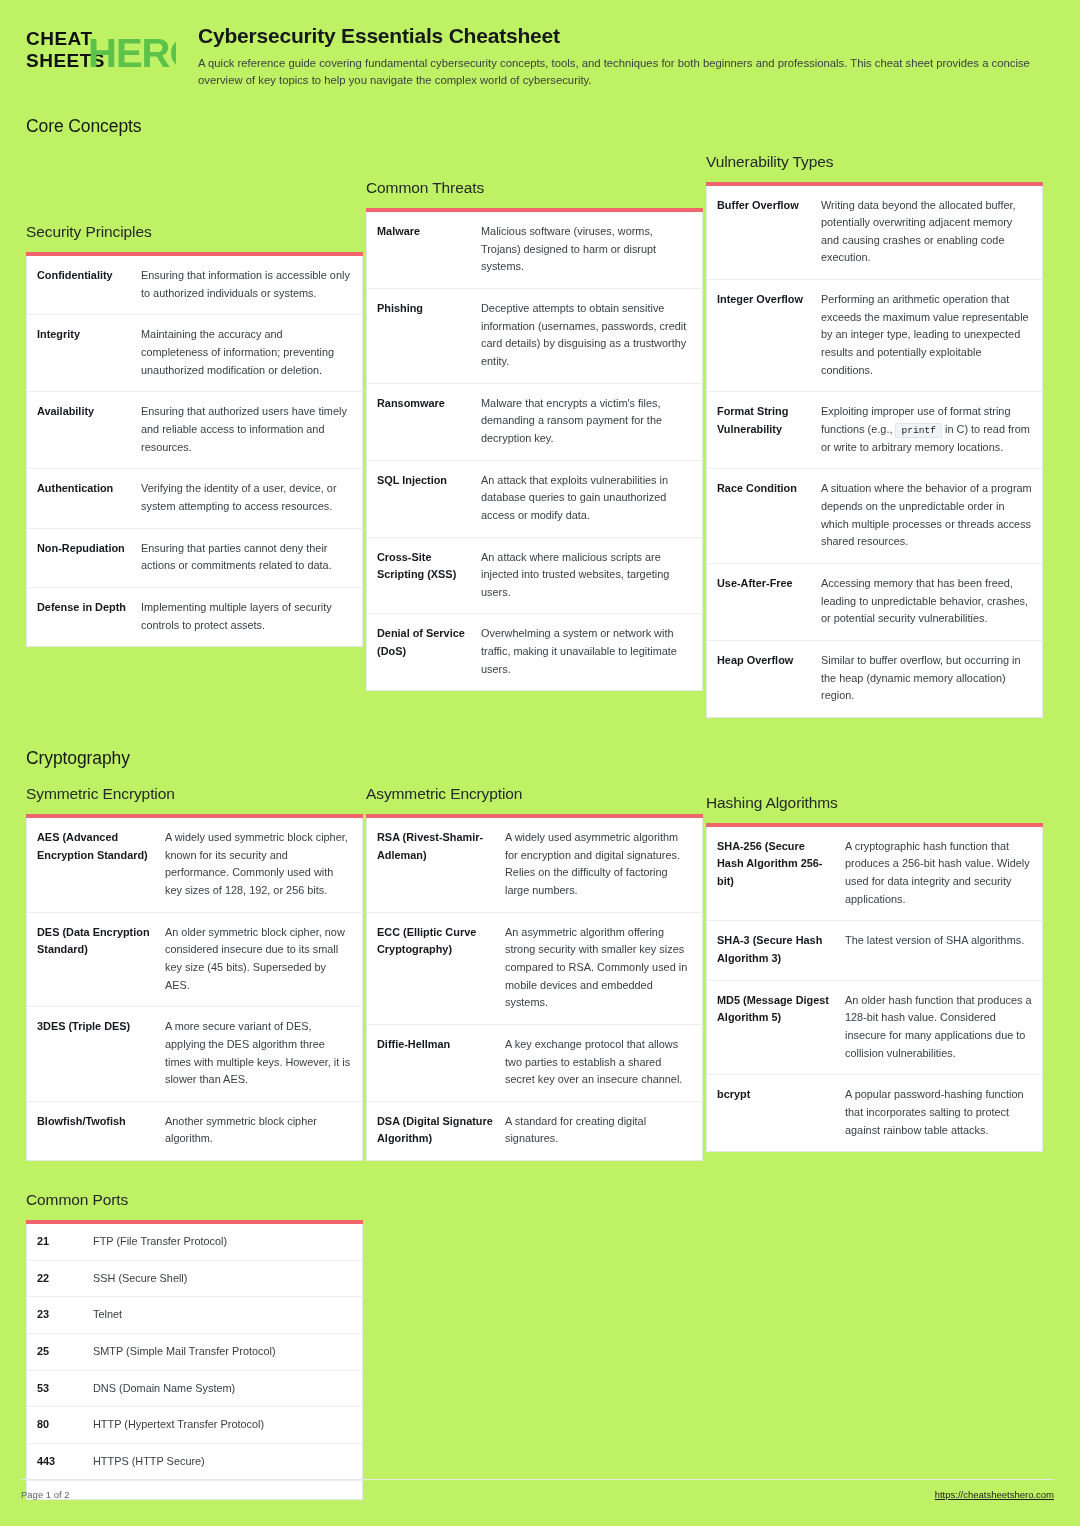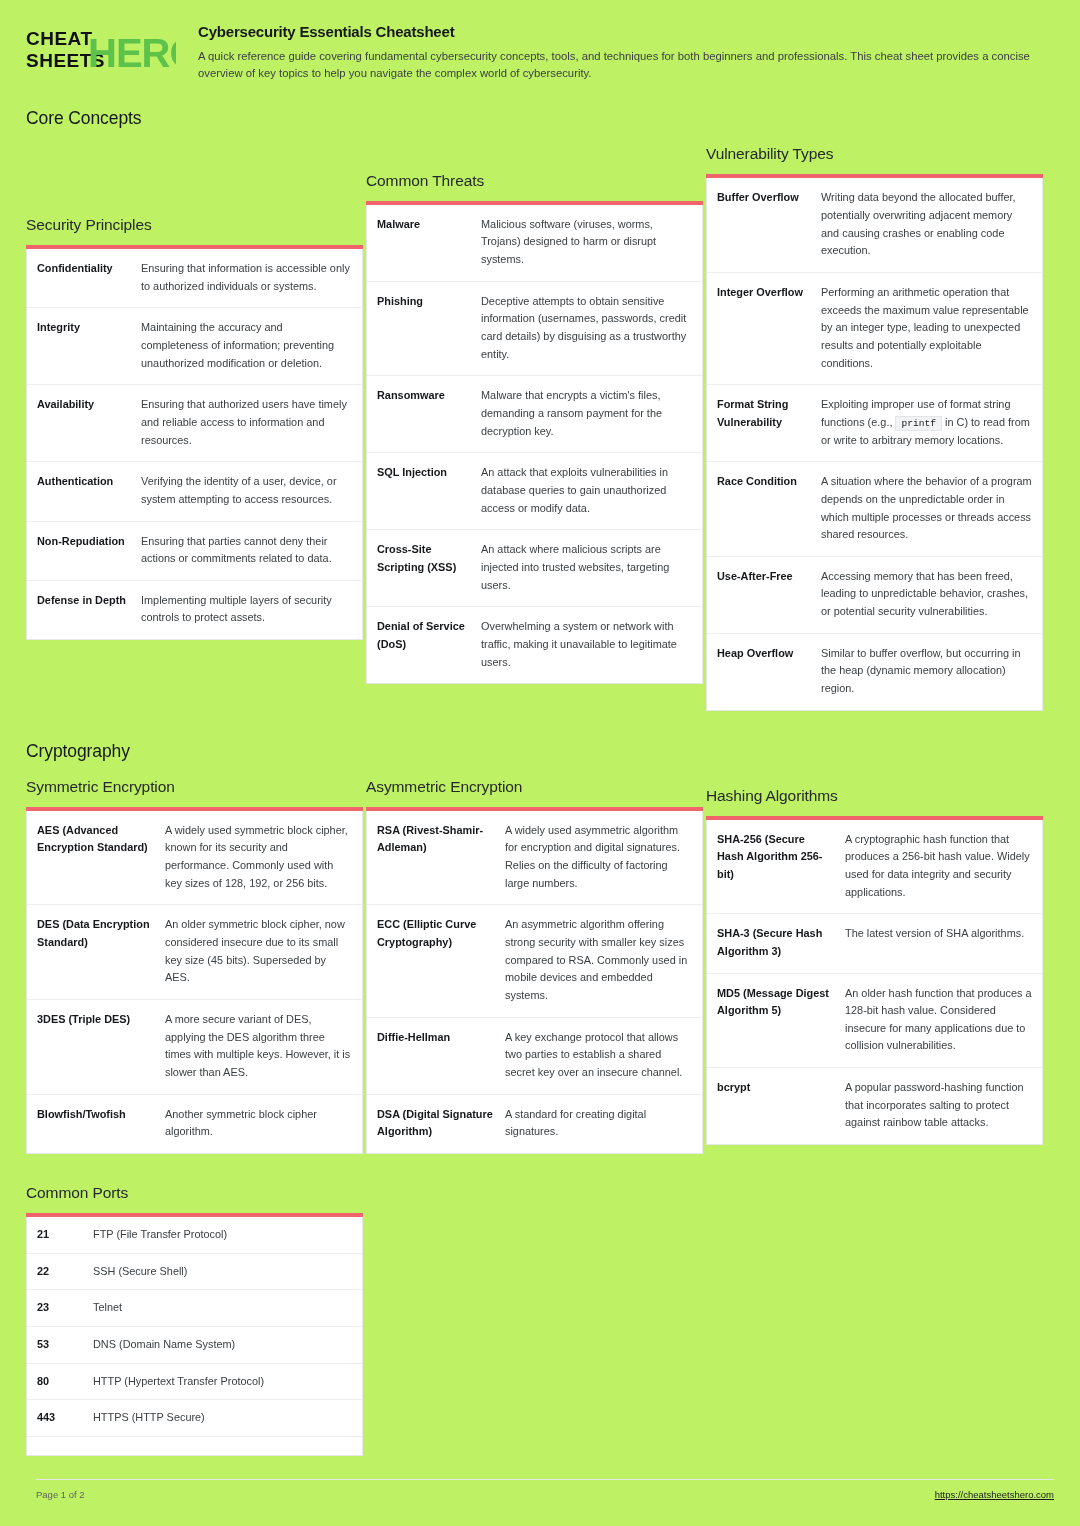--- a/index.html
+++ b/index.html
@@ -28,21 +28,21 @@
   .logo {
     width: 150px;
     flex: 0 0 150px;
     padding-top: 4px;
     line-height: 0;
   }
   .logo svg { display: block; }
 
   .header-text { flex: 1; padding-top: 1px; }
   .doc-title {
-    font-size: 15px;
+    font-size: 21px;
     font-weight: bold;
     letter-spacing: -0.2px;
     color: #16181b;
     line-height: 1.2;
     margin-bottom: 7px;
   }
   .doc-desc {
     font-size: 11.3px;
     line-height: 1.52;
     color: #3c4043;
@@ -122,21 +122,21 @@
   
   .ports .row { padding: 9px 10px 9px 10px; }
   .ports .term { width: 56px; flex: 0 0 56px; font-size: 10.9px; }
   .ports .desc { font-size: 10.9px; }
 
   .gap-lg { height: 30px; }
 
   
   .footer {
     position: absolute;
-    left: 36px;
+    left: 21px;
     right: 26px;
     bottom: 26px;
     border-top: 1px solid #e6e7e9;
     padding-top: 9px;
     display: flex;
     justify-content: space-between;
     align-items: center;
     font-size: 9.5px;
     color: #5f6368;
   }
@@ -345,20 +345,24 @@
               </div>
               <div class="row">
                 <div class="term">22</div>
                 <div class="desc">SSH (Secure Shell)</div>
               </div>
               <div class="row">
                 <div class="term">23</div>
                 <div class="desc">Telnet</div>
               </div>
               <div class="row">
+                <div class="term">25</div>
+                <div class="desc">SMTP (Simple Mail Transfer Protocol)</div>
+              </div>
+              <div class="row">
                 <div class="term">53</div>
                 <div class="desc">DNS (Domain Name System)</div>
               </div>
               <div class="row">
                 <div class="term">80</div>
                 <div class="desc">HTTP (Hypertext Transfer Protocol)</div>
               </div>
               <div class="row">
                 <div class="term">443</div>
                 <div class="desc">HTTPS (HTTP Secure)</div>

